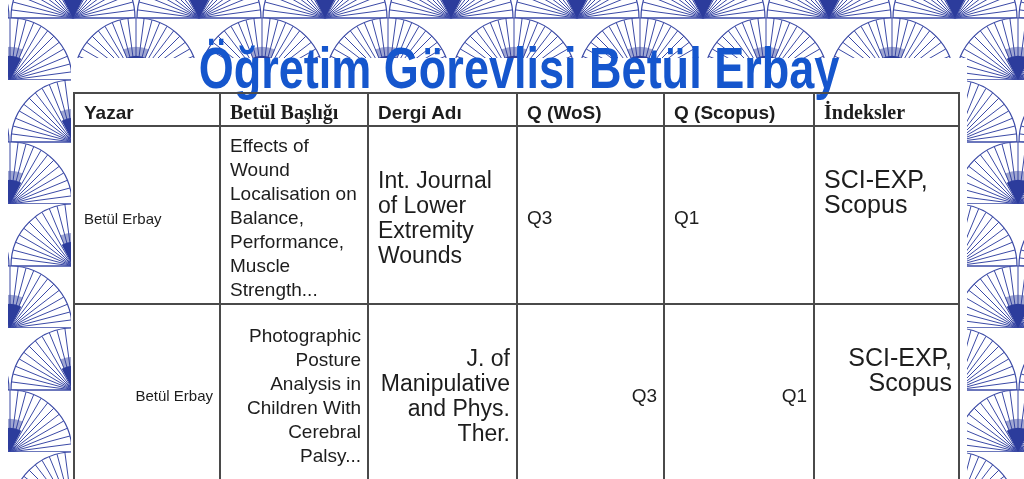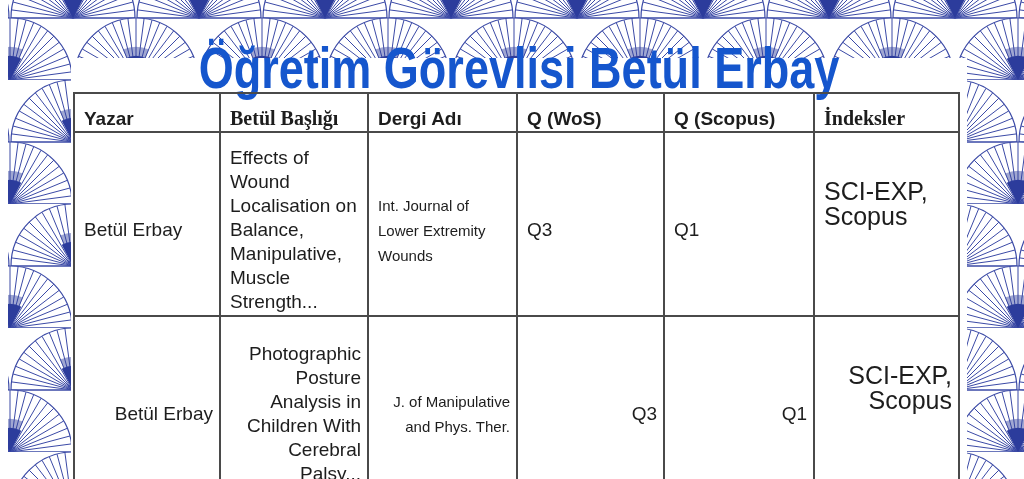--- a/index.html
+++ b/index.html
@@ -41,39 +41,39 @@
     border-collapse:collapse;
     table-layout:fixed;
     z-index:4;
     background:transparent;
     color:#1d1d1d;
   }
   table.pub th, table.pub td{
     border:2px solid #4a4a4a;
     text-align:left;
     vertical-align:middle;
-    padding:13px 6px 1px 9px;
+    padding:7px 6px 1px 9px;
     background:transparent;
   }
   table.pub th{
     height:23px;
     font-size:19px;
     font-weight:bold;
     white-space:nowrap;
     overflow:hidden;
   }
   table.pub th.serif{
     font-family:"Liberation Serif",serif;
     font-size:20px;
   }
   tr.r1 td{height:165px;}
   tr.r2 td{height:167px;text-align:right;}
-  td.c-text{font-size:19px;border-radius:6px;}
+  td.c-text{font-size:15px;border-radius:6px;}
   td.c-yayin{font-size:19px;line-height:24px;padding-top:2px;padding-bottom:2px;}
-  td.c-dergi{font-size:15px;line-height:25px;}
+  td.c-dergi{font-size:23px;line-height:25px;}
   td.c-q{font-size:19px;}
   td.c-ind{font-size:25px;line-height:25px;}
   td.c-ind .shift{position:relative;top:-26px;}
 </style>
 </head>
 <body>
 
 <div class="stage">
 
   <svg class="bg" width="1024" height="479" viewBox="0 0 1024 479" xmlns="http://www.w3.org/2000/svg">
@@ -113,21 +113,21 @@
         <th class="serif">Betül Başlığı</th>
         <th>Dergi Adı</th>
         <th>Q (WoS)</th>
         <th>Q (Scopus)</th>
         <th class="serif">İndeksler</th>
       </tr>
     </thead>
     <tbody>
       <tr class="r1">
         <td class="c-text">Betül Erbay</td>
-        <td class="c-yayin">Effects of Wound Localisation on Balance, Manipulative, Muscle Strength...</td>
+        <td class="c-yayin">Effects of Wound Localisation on Balance, Performance, Muscle Strength...</td>
         <td class="c-dergi">Int. Journal of Lower Extremity Wounds</td>
         <td class="c-q">Q3</td>
         <td class="c-q">Q1</td>
         <td class="c-ind">
           <div class="shift">SCI-EXP, Scopus</div>
         </td>
       </tr>
       <tr class="r2">
         <td class="c-text">Betül Erbay</td>
         <td class="c-yayin">Photographic Posture Analysis in Children With Cerebral Palsy...</td>

